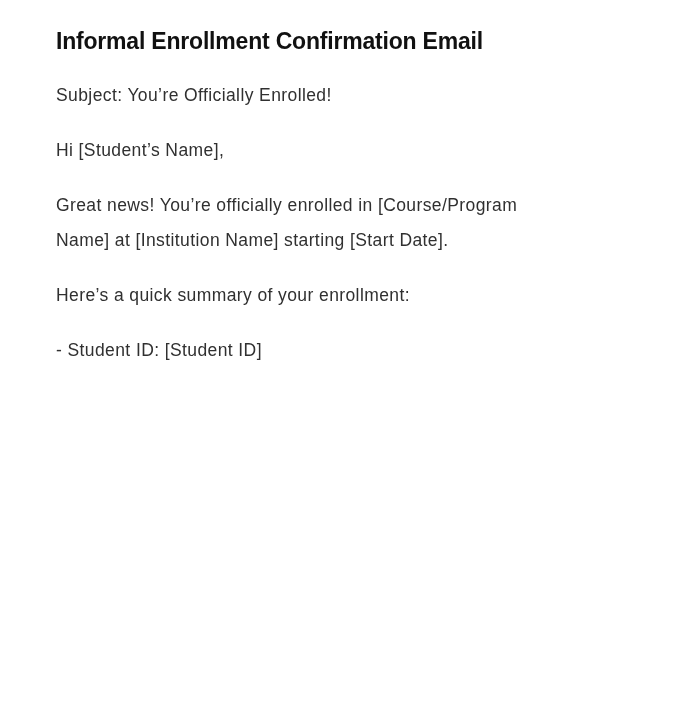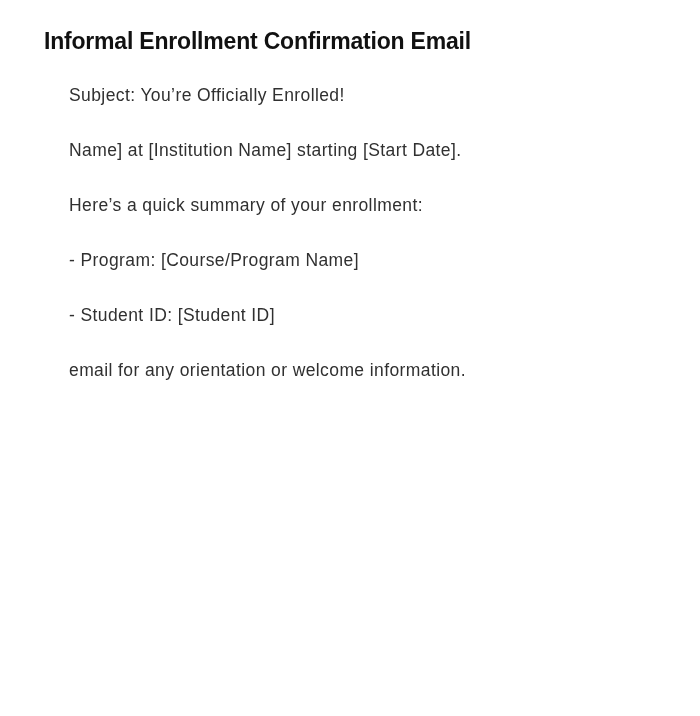--- a/index.html
+++ b/index.html
@@ -11,72 +11,71 @@
     width: 700px;
     height: 716px;
     overflow: hidden;
     font-family: "Liberation Sans", sans-serif;
   }
   .page {
     box-sizing: border-box;
     width: 700px;
     height: 716px;
     background: #ffffff;
-    padding: 27px 40px 0 44px;
+    padding: 27px 40px 0 56px;
   }
   .doc-title {
     margin: 0 0 23px 0;
     font-size: 23px;
     line-height: 28px;
     font-weight: 700;
     letter-spacing: -0.2px;
     color: #111111;
   }
   .para {
     margin: 0 0 20px 0;
     font-size: 17.5px;
     line-height: 35px;
     font-weight: 400;
     letter-spacing: 0.4px;
     color: #303030;
   }
   .line {
     display: block;
     white-space: pre;
-    margin-left: 25px;
   }
 </style>
 </head>
 <body>
 
 <div class="page">
 
   <h1 class="doc-title">Informal Enrollment Confirmation Email</h1>
 
   <p class="para">
     <span class="line">Subject: You’re Officially Enrolled!</span>
   </p>
 
+  <p class="para">
+    <span class="line">Hi [Student’s Name],</span>
+  </p>
 
   <p class="para">
+    <span class="line">Great news! You’re officially enrolled in [Course/Program</span>
     <span class="line">Name] at [Institution Name] starting [Start Date].</span>
   </p>
 
   <p class="para">
     <span class="line">Here’s a quick summary of your enrollment:</span>
   </p>
 
-  <p class="para">
-    <span class="line">- Program: [Course/Program Name]</span>
-  </p>
 
 
   <p class="para">
     <span class="line">- Student ID: [Student ID]</span>
   </p>
 
   <p class="para">
-    <span class="line">email for any orientation or welcome information.</span>
   </p>
 
 
 
 </div>
 
 </body></html>

